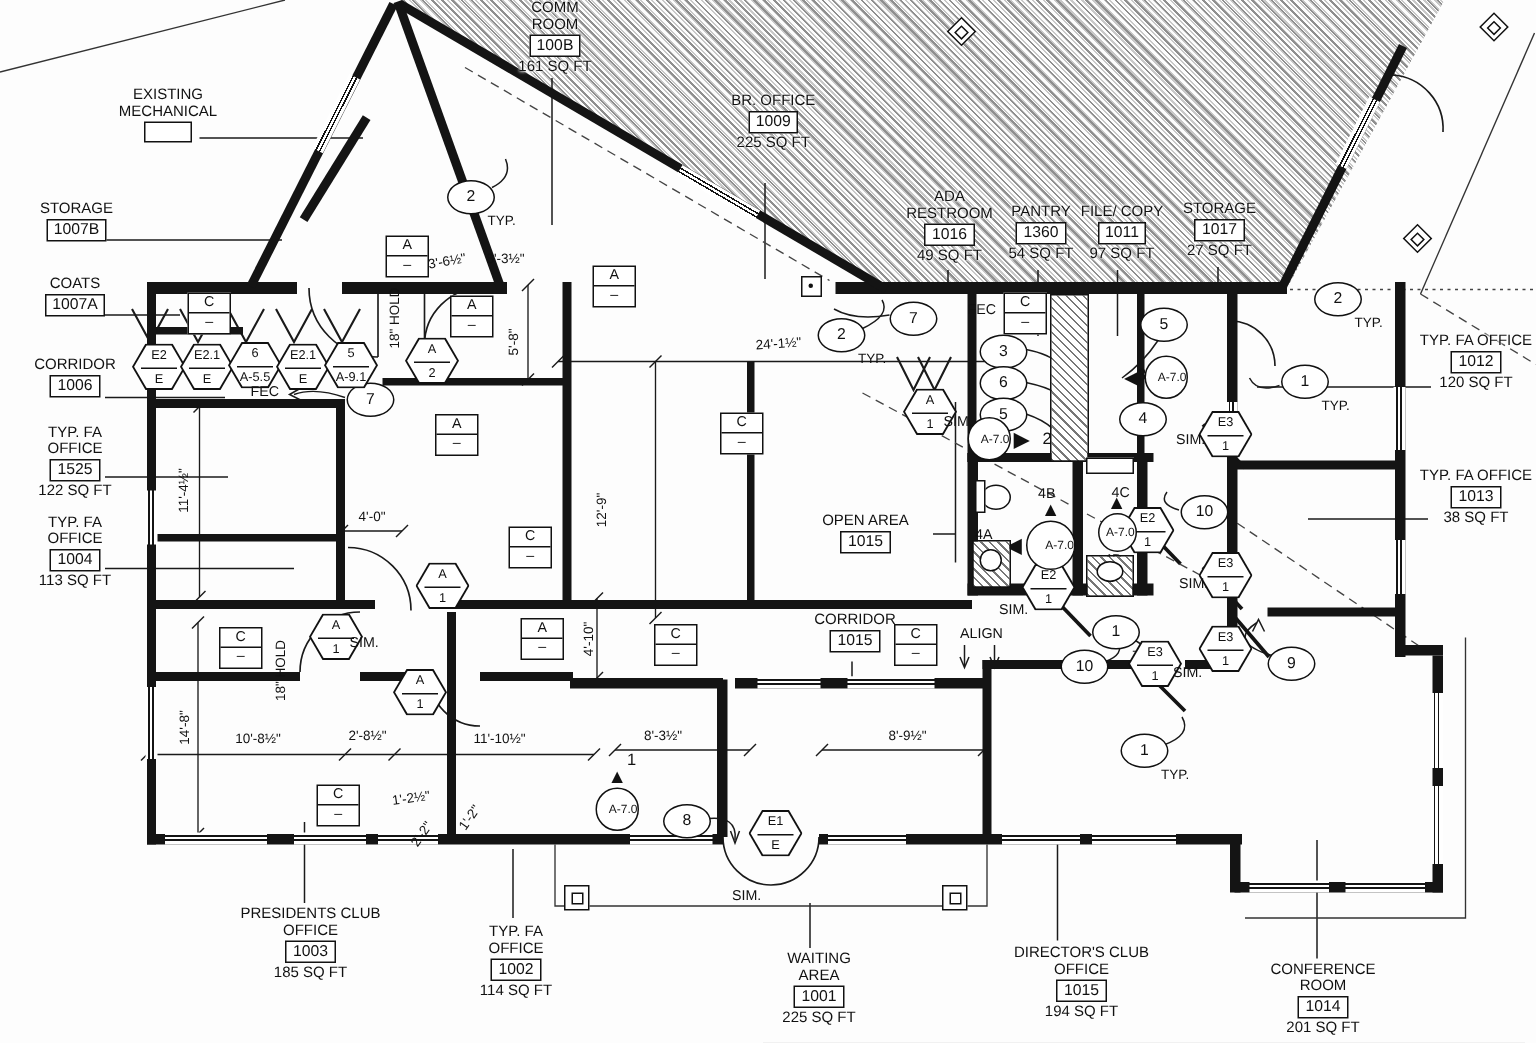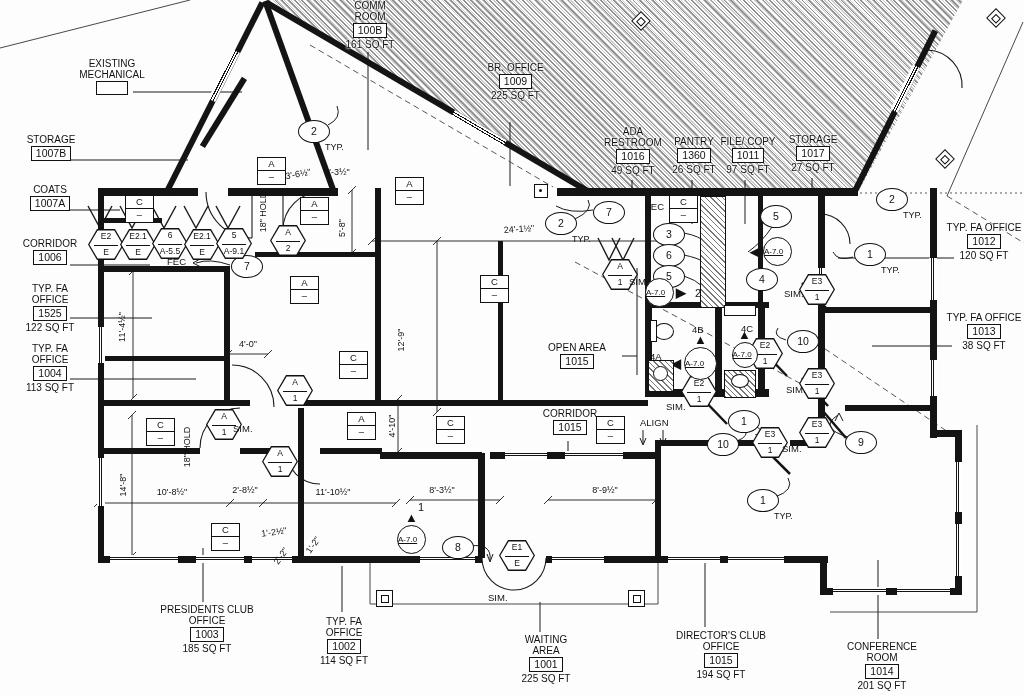--- a/index.html
+++ b/index.html
@@ -31,21 +31,21 @@
          clip-path:polygon(25% 0,75% 0,100% 50%,75% 100%,25% 100%,0 50%);}
   .hexin{position:absolute;inset:1.4px;background:#fff;
          clip-path:polygon(25% 0,75% 0,100% 50%,75% 100%,25% 100%,0 50%);}
   .hext{position:absolute;left:0;right:0;top:1px;font-size:8.5px;text-align:center;line-height:13px;}
   .hexb{position:absolute;left:0;right:0;bottom:1px;font-size:8.5px;text-align:center;line-height:13px;}
   .hexmid{position:absolute;left:6px;right:6px;top:50%;height:1.2px;background:#111;}
   .btag{position:absolute;width:27px;height:26px;border:1.4px solid #111;background:#fff;text-align:center;}
   .btagt{font-size:9.5px;line-height:12px;border-bottom:1.2px solid #111;}
   .btagb{font-size:9.5px;line-height:11px;}
   .elev{position:absolute;border:1.6px solid #111;border-radius:50%;background:#fff;
-        text-align:left;font-size:8px;text-decoration:underline;}
+        text-align:right;font-size:8px;}
   .earrow{position:absolute;font-size:13px;line-height:13px;color:#111;font-weight:bold;}
   .eside{position:absolute;font-size:11px;}
   .dim{position:absolute;font-size:9px;white-space:nowrap;transform:translate(-50%,-50%);}
   .misc{position:absolute;font-size:9.5px;white-space:nowrap;}
   .diamond{position:absolute;width:12px;height:12px;border:1.5px solid #111;transform:rotate(45deg);background:#fff;}
   .diamond .in{position:absolute;inset:2.5px;border:1px solid #111;}
   .fbox{position:absolute;width:15px;height:15px;border:1.6px solid #111;background:#fff;}
   .fbox .in{position:absolute;inset:3.5px;border:1.4px solid #111;}
   .ebox{position:absolute;width:12px;height:12px;border:1.2px solid #111;background:#fff;}
   .ebox .dot{position:absolute;left:4px;top:4px;width:3px;height:3px;background:#111;border-radius:50%;}
@@ -298,21 +298,21 @@
         <div class="rarea">225 SQ FT</div>
       </div>
       <div class="rlabel" style="left: 597px; top: 126px; width: 72px;">
         <div class="rname">ADA RESTROOM</div>
         <div class=""><span class="rnum">1016</span></div>
         <div class="rarea">49 SQ FT</div>
       </div>
       <div class="rlabel" style="left: 659px; top: 136px; width: 70px;">
         <div class="rname">PANTRY</div>
         <div class=""><span class="rnum">1360</span></div>
-        <div class="rarea">26 SQ FT</div>
+        <div class="rarea">54 SQ FT</div>
       </div>
       <div class="rlabel" style="left: 706px; top: 136px; width: 84px;">
         <div class="rname">FILE/ COPY</div>
         <div class=""><span class="rnum">1011</span></div>
         <div class="rarea">97 SQ FT</div>
       </div>
       <div class="rlabel" style="left: 773px; top: 134px; width: 80px;">
         <div class="rname">STORAGE</div>
         <div class=""><span class="rnum">1017</span></div>
         <div class="rarea">27 SQ FT</div>

